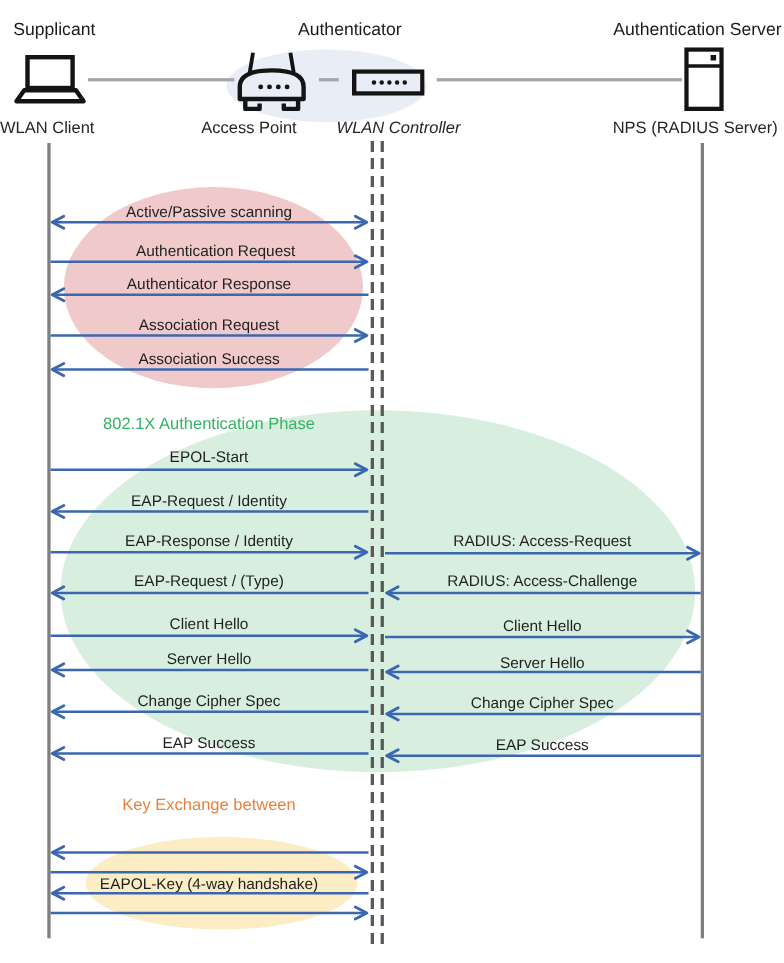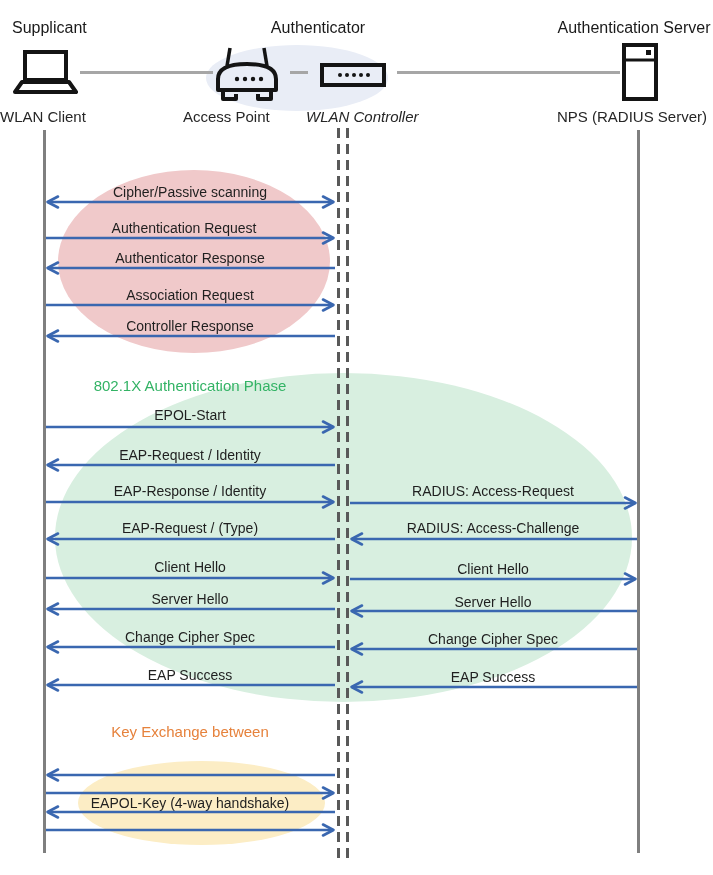--- a/index.html
+++ b/index.html
@@ -83,42 +83,42 @@
   <div class="lifeline-dashed" style="left:337px;top:128px;height:734px;"></div>
   <div class="lifeline-dashed" style="left:346px;top:128px;height:734px;"></div>
   <div class="lifeline" style="left:637px;top:130px;height:723px;"></div>
 
   <div class="phase-title" style="left: 30px; top: 376px; width: 320px; color: rgb(51, 179, 101);">802.1X Authentication Phase</div>
   <div class="phase-title" style="left: 30px; top: 722px; width: 320px; color: rgb(230, 130, 60);">
     <div>Key Exchange between</div>
   </div>
 
   <div id="messages">
-      <div class="msg-label" style="left: 30px; top: 184px;">Cipher/Passive scanning</div>
+      <div class="msg-label" style="left: 30px; top: 184px;">Active/Passive scanning</div>
       <svg class="msg-arrow" width="289" height="16" viewBox="0 0 289 16" style="left: 46px; top: 194px;">
         <line x1="2.5" x2="286.5" y1="8" y2="8" stroke="#3A67B0" stroke-width="2.3"></line>
         <polyline points="277,2.5 287.5,8 277,13.5" fill="none" stroke="#3A67B0" stroke-width="2.6" stroke-linecap="round" stroke-linejoin="round"></polyline>
         <polyline points="12,2.5 1.5,8 12,13.5" fill="none" stroke="#3A67B0" stroke-width="2.6" stroke-linecap="round" stroke-linejoin="round"></polyline>
       </svg>
-      <div class="msg-label" style="left: 24px; top: 220px;">Authentication Request</div>
+      <div class="msg-label" style="left: 36px; top: 220px;">Authentication Request</div>
       <svg class="msg-arrow" width="289" height="16" viewBox="0 0 289 16" style="left: 46px; top: 230px;">
         <line x1="0" x2="286.5" y1="8" y2="8" stroke="#3A67B0" stroke-width="2.3"></line>
         <polyline points="277,2.5 287.5,8 277,13.5" fill="none" stroke="#3A67B0" stroke-width="2.6" stroke-linecap="round" stroke-linejoin="round"></polyline>
       </svg>
       <div class="msg-label" style="left: 30px; top: 250px;">Authenticator Response</div>
       <svg class="msg-arrow" width="289" height="16" viewBox="0 0 289 16" style="left: 46px; top: 260px;">
         <line x1="2.5" x2="289" y1="8" y2="8" stroke="#3A67B0" stroke-width="2.3"></line>
         <polyline points="12,2.5 1.5,8 12,13.5" fill="none" stroke="#3A67B0" stroke-width="2.6" stroke-linecap="round" stroke-linejoin="round"></polyline>
       </svg>
       <div class="msg-label" style="left: 30px; top: 287px;">Association Request</div>
       <svg class="msg-arrow" width="289" height="16" viewBox="0 0 289 16" style="left: 46px; top: 297px;">
         <line x1="0" x2="286.5" y1="8" y2="8" stroke="#3A67B0" stroke-width="2.3"></line>
         <polyline points="277,2.5 287.5,8 277,13.5" fill="none" stroke="#3A67B0" stroke-width="2.6" stroke-linecap="round" stroke-linejoin="round"></polyline>
       </svg>
-      <div class="msg-label" style="left: 30px; top: 318px;">Controller Response</div>
+      <div class="msg-label" style="left: 30px; top: 318px;">Association Success</div>
       <svg class="msg-arrow" width="289" height="16" viewBox="0 0 289 16" style="left: 46px; top: 328px;">
         <line x1="2.5" x2="289" y1="8" y2="8" stroke="#3A67B0" stroke-width="2.3"></line>
         <polyline points="12,2.5 1.5,8 12,13.5" fill="none" stroke="#3A67B0" stroke-width="2.6" stroke-linecap="round" stroke-linejoin="round"></polyline>
       </svg>
       <div class="msg-label" style="left: 30px; top: 407px;">EPOL-Start</div>
       <svg class="msg-arrow" width="289" height="16" viewBox="0 0 289 16" style="left: 46px; top: 419px;">
         <line x1="0" x2="286.5" y1="8" y2="8" stroke="#3A67B0" stroke-width="2.3"></line>
         <polyline points="277,2.5 287.5,8 277,13.5" fill="none" stroke="#3A67B0" stroke-width="2.6" stroke-linecap="round" stroke-linejoin="round"></polyline>
       </svg>
       <div class="msg-label" style="left: 30px; top: 447px;">EAP-Request / Identity</div>

